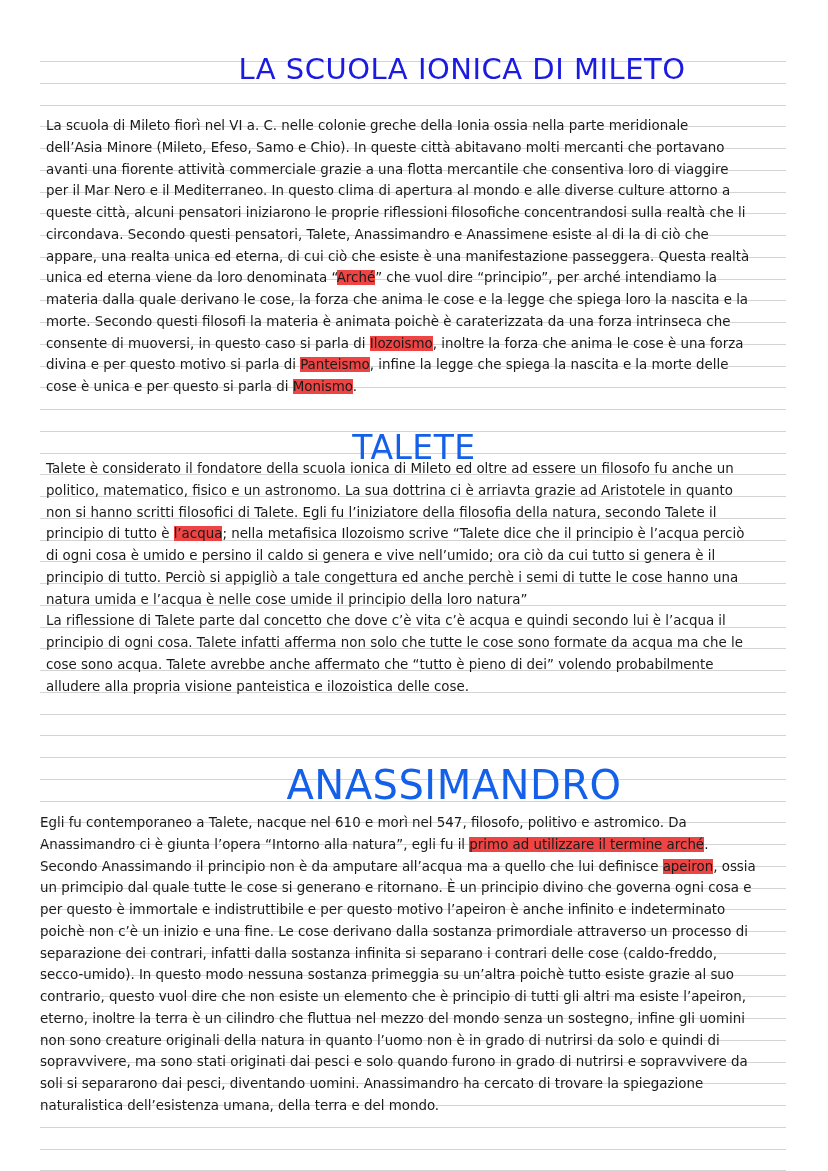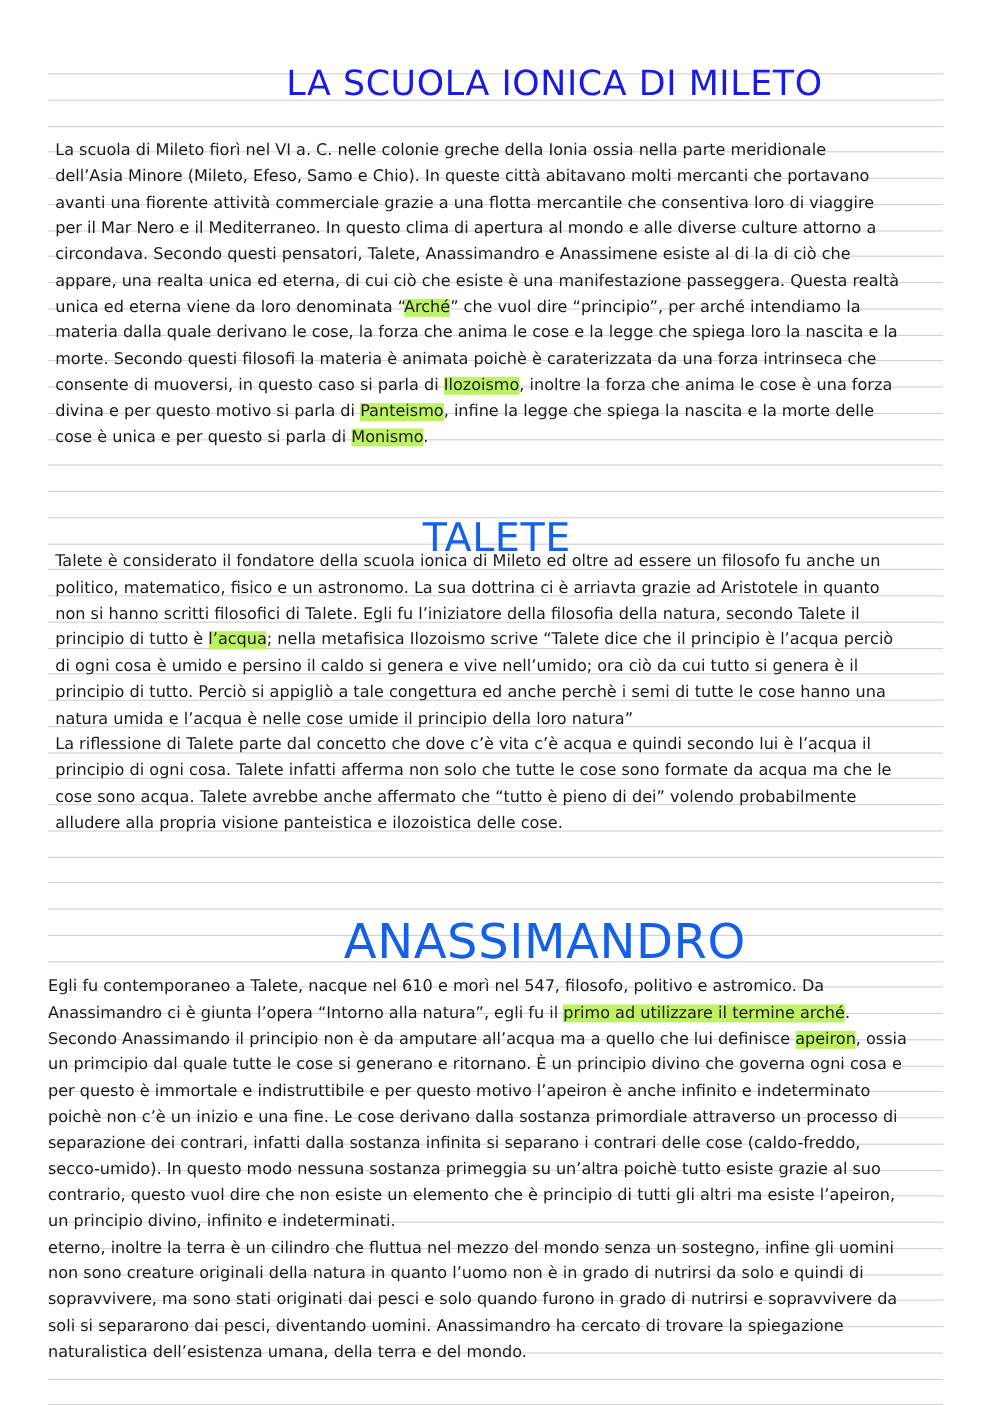--- a/index.html
+++ b/index.html
@@ -25,21 +25,21 @@
   }
   .t1 { top: 52px; font-size: 29px; color: #1a1ae0; margin-left: 48px; }
   .t2 { top: 428px; font-size: 33px; color: #1460e8; }
   .t3 { top: 762px; font-size: 40px; color: #1460e8; left: 40px; }
   .para {
     position: absolute; left: 46px; width: 748px;
     font-size: 13.4px; line-height: 21.75px;
     white-space: nowrap;
   }
   .line { display: block; height: 21.75px; }
-  .hl { background: #bef264; }
+  .hl { background: #ef4444; }
   .p1 { top: 115px; left: 46px; }
   .p2 { top: 458px; left: 46px; }
   .p3 { top: 812px; left: 40px; }
 </style>
 </head>
 <body>
 
 <div class="page">
   <div class="rules" id="rules">
       <div class="rule" style="top: 61px;"></div>
@@ -95,20 +95,21 @@
       <div class="rule" style="top: 1149px;"></div>
       <div class="rule" style="top: 1170px;"></div>
     </div>
 
   <div class="title t1">LA SCUOLA IONICA DI MILETO</div>
   <div class="para p1">
       <span class="line"><span> La scuola di Mileto fiorì nel VI a. C. nelle colonie greche della Ionia ossia nella parte meridionale</span></span>
       <span class="line"><span>dell’Asia Minore (Mileto, Efeso, Samo e Chio). In queste città abitavano molti mercanti che portavano</span></span>
       <span class="line"><span>avanti una fiorente attività commerciale grazie a una flotta mercantile che consentiva loro di viaggire</span></span>
       <span class="line"><span>per il Mar Nero e il Mediterraneo. In questo clima di apertura al mondo e alle diverse culture attorno a</span></span>
+      <span class="line"><span>queste città, alcuni pensatori iniziarono le proprie riflessioni filosofiche concentrandosi sulla realtà che li</span></span>
       <span class="line"><span>circondava. Secondo questi pensatori, Talete, Anassimandro e Anassimene esiste al di la di ciò che</span></span>
       <span class="line"><span>appare, una realta unica ed eterna, di cui ciò che esiste è una manifestazione passeggera. Questa realtà</span></span>
       <span class="line"><span>unica ed eterna viene da loro denominata “</span><span class="hl">Arché</span><span>” che vuol dire “principio”, per arché intendiamo la</span></span>
       <span class="line"><span>materia dalla quale derivano le cose, la forza che anima le cose e la legge che spiega loro la nascita e la</span></span>
       <span class="line"><span>morte. Secondo questi filosofi la materia è animata poichè è caraterizzata da una forza intrinseca che</span></span>
       <span class="line"><span>consente di muoversi, in questo caso si parla di </span><span class="hl">Ilozoismo</span><span>, inoltre la forza che anima le cose è una forza</span></span>
       <span class="line"><span>divina e per questo motivo si parla di </span><span class="hl">Panteismo</span><span>, infine la legge che spiega la nascita e la morte delle</span></span>
       <span class="line"><span>cose è unica e per questo si parla di </span><span class="hl">Monismo</span><span>.</span></span>
     </div>
 
@@ -131,20 +132,19 @@
   <div class="para p3">
       <span class="line"><span>Egli fu contemporaneo a Talete, nacque nel 610 e morì nel 547, filosofo, politivo e astromico. Da</span></span>
       <span class="line"><span>Anassimandro ci è giunta l’opera “Intorno alla natura”, egli fu il </span><span class="hl">primo ad utilizzare il termine arché</span><span>.</span></span>
       <span class="line"><span>Secondo Anassimando il principio non è da amputare all’acqua ma a quello che lui definisce </span><span class="hl">apeiron</span><span>, ossia</span></span>
       <span class="line"><span>un primcipio dal quale tutte le cose si generano e ritornano. È un principio divino che governa ogni cosa e</span></span>
       <span class="line"><span>per questo è immortale e indistruttibile e per questo motivo l’apeiron è anche infinito e indeterminato</span></span>
       <span class="line"><span>poichè non c’è un inizio e una fine. Le cose derivano dalla sostanza primordiale attraverso un processo di</span></span>
       <span class="line"><span>separazione dei contrari, infatti dalla sostanza infinita si separano i contrari delle cose (caldo-freddo,</span></span>
       <span class="line"><span>secco-umido). In questo modo nessuna sostanza primeggia su un’altra poichè tutto esiste grazie al suo</span></span>
       <span class="line"><span>contrario, questo vuol dire che non esiste un elemento che è principio di tutti gli altri ma esiste l’apeiron,</span></span>
-      <span class="line"><span>un principio divino, infinito e indeterminati.</span></span>
       <span class="line"><span>eterno, inoltre la terra è un cilindro che fluttua nel mezzo del mondo senza un sostegno, infine gli uomini</span></span>
       <span class="line"><span>non sono creature originali della natura in quanto l’uomo non è in grado di nutrirsi da solo e quindi di</span></span>
       <span class="line"><span>sopravvivere, ma sono stati originati dai pesci e solo quando furono in grado di nutrirsi e sopravvivere da</span></span>
       <span class="line"><span>soli si separarono dai pesci, diventando uomini. Anassimandro ha cercato di trovare la spiegazione</span></span>
       <span class="line"><span>naturalistica dell’esistenza umana, della terra e del mondo.</span></span>
     </div>
 </div>
 
 </body></html>

